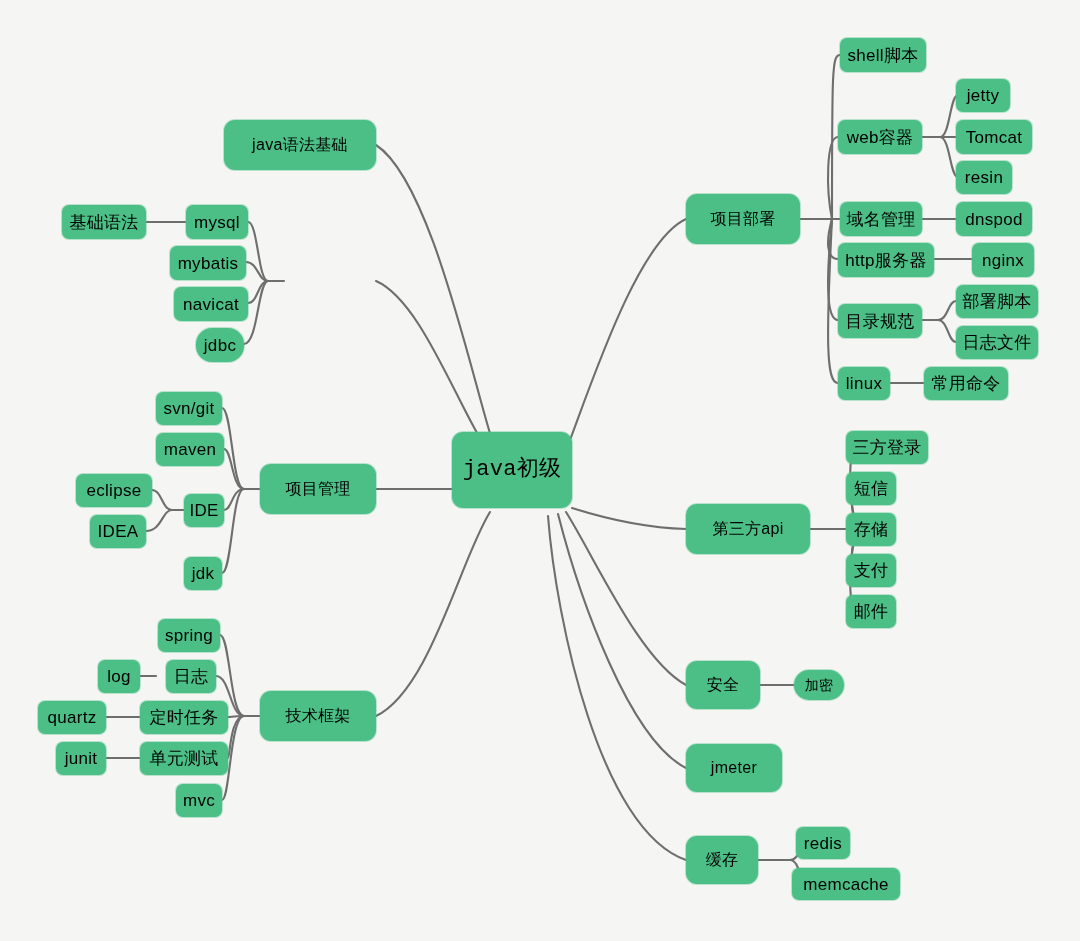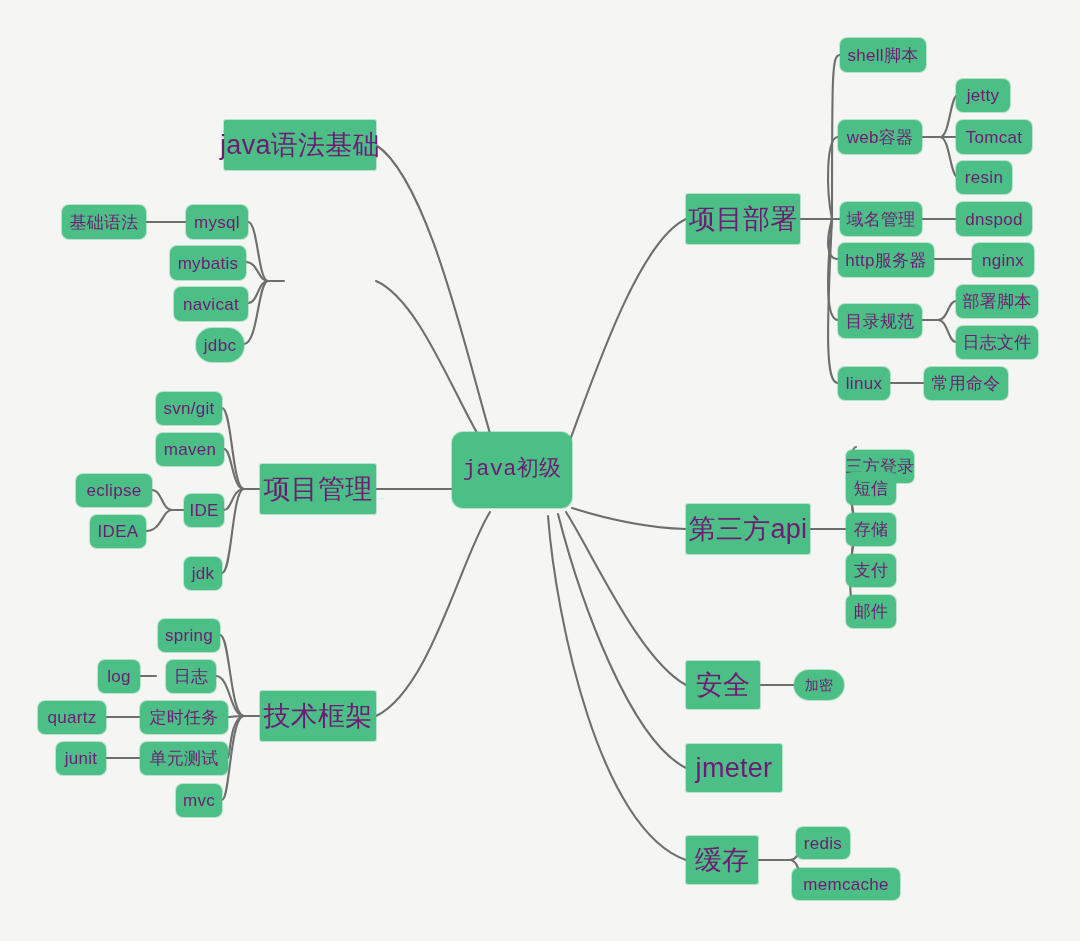--- a/index.html
+++ b/index.html
@@ -8,30 +8,30 @@
     background:#f5f5f3;
     font-family:"Liberation Sans","DejaVu Sans",sans-serif;
     overflow:hidden;
   }
   #canvas{ position:relative; width:1080px; height:941px; }
   #edges{ position:absolute; left:0; top:0; width:1080px; height:941px; pointer-events:none; }
   .node{
     position:absolute;
     display:flex; align-items:center; justify-content:center;
     background:#4bbf86;
-    color:#701a75;
+    color:#000000;
     border-radius:7px;
     text-align:center;
     line-height:1;
     white-space:nowrap;
     box-shadow:0 0 0 1px rgba(75,191,134,0.35);
     letter-spacing:0.3px;
   }
   .root{ font-size:22px; border-radius:11px;font-family:Liberation Mono, monospace; }
-  .lvl1{ font-size:27px; border-radius:2px; }
+  .lvl1{ font-size:16px; border-radius:11px; }
   .lvl2{ font-size:17px; border-radius:7px; }
   .tiny{ font-size:14px; border-radius:5px; }
 </style>
 </head>
 <body>
 
 <div id="canvas">
 
   <svg id="edges" viewBox="0 0 1080 941">
     <g fill="none" stroke="#6e6e6e" stroke-width="2.1" stroke-linecap="round">
@@ -148,21 +148,21 @@
   <div class="node lvl2" style="left:956px;top:202px;width:76px;height:34px;">dnspod</div>
   <div class="node lvl2" style="left:838px;top:243px;width:96px;height:34px;">http服务器</div>
   <div class="node lvl2" style="left:972px;top:243px;width:62px;height:34px;">nginx</div>
   <div class="node lvl2" style="left:838px;top:304px;width:84px;height:34px;">目录规范</div>
   <div class="node lvl2" style="left:956px;top:285px;width:82px;height:33px;">部署脚本</div>
   <div class="node lvl2" style="left:956px;top:326px;width:82px;height:33px;">日志文件</div>
   <div class="node lvl2" style="left:838px;top:367px;width:52px;height:33px;">linux</div>
   <div class="node lvl2" style="left:924px;top:367px;width:84px;height:33px;">常用命令</div>
 
   <div class="node lvl1" style="left:686px;top:504px;width:124px;height:50px;">第三方api</div>
-  <div class="node lvl2" style="left:846px;top:450px;width:68px;height:33px;border-radius:6px;">三方登录</div>
+  <div class="node lvl2" style="left:846px;top:431px;width:82px;height:33px;">三方登录</div>
   <div class="node lvl2" style="left:846px;top:472px;width:50px;height:33px;">短信</div>
   <div class="node lvl2" style="left:846px;top:513px;width:50px;height:33px;">存储</div>
   <div class="node lvl2" style="left:846px;top:554px;width:50px;height:33px;">支付</div>
   <div class="node lvl2" style="left:846px;top:595px;width:50px;height:33px;">邮件</div>
 
   <div class="node lvl1" style="left:686px;top:661px;width:74px;height:48px;">安全</div>
   <div class="node tiny" style="left:794px;top:670px;width:50px;height:30px;border-radius:15px;">加密</div>
 
   <div class="node lvl1" style="left:686px;top:744px;width:96px;height:48px;">jmeter</div>
 

